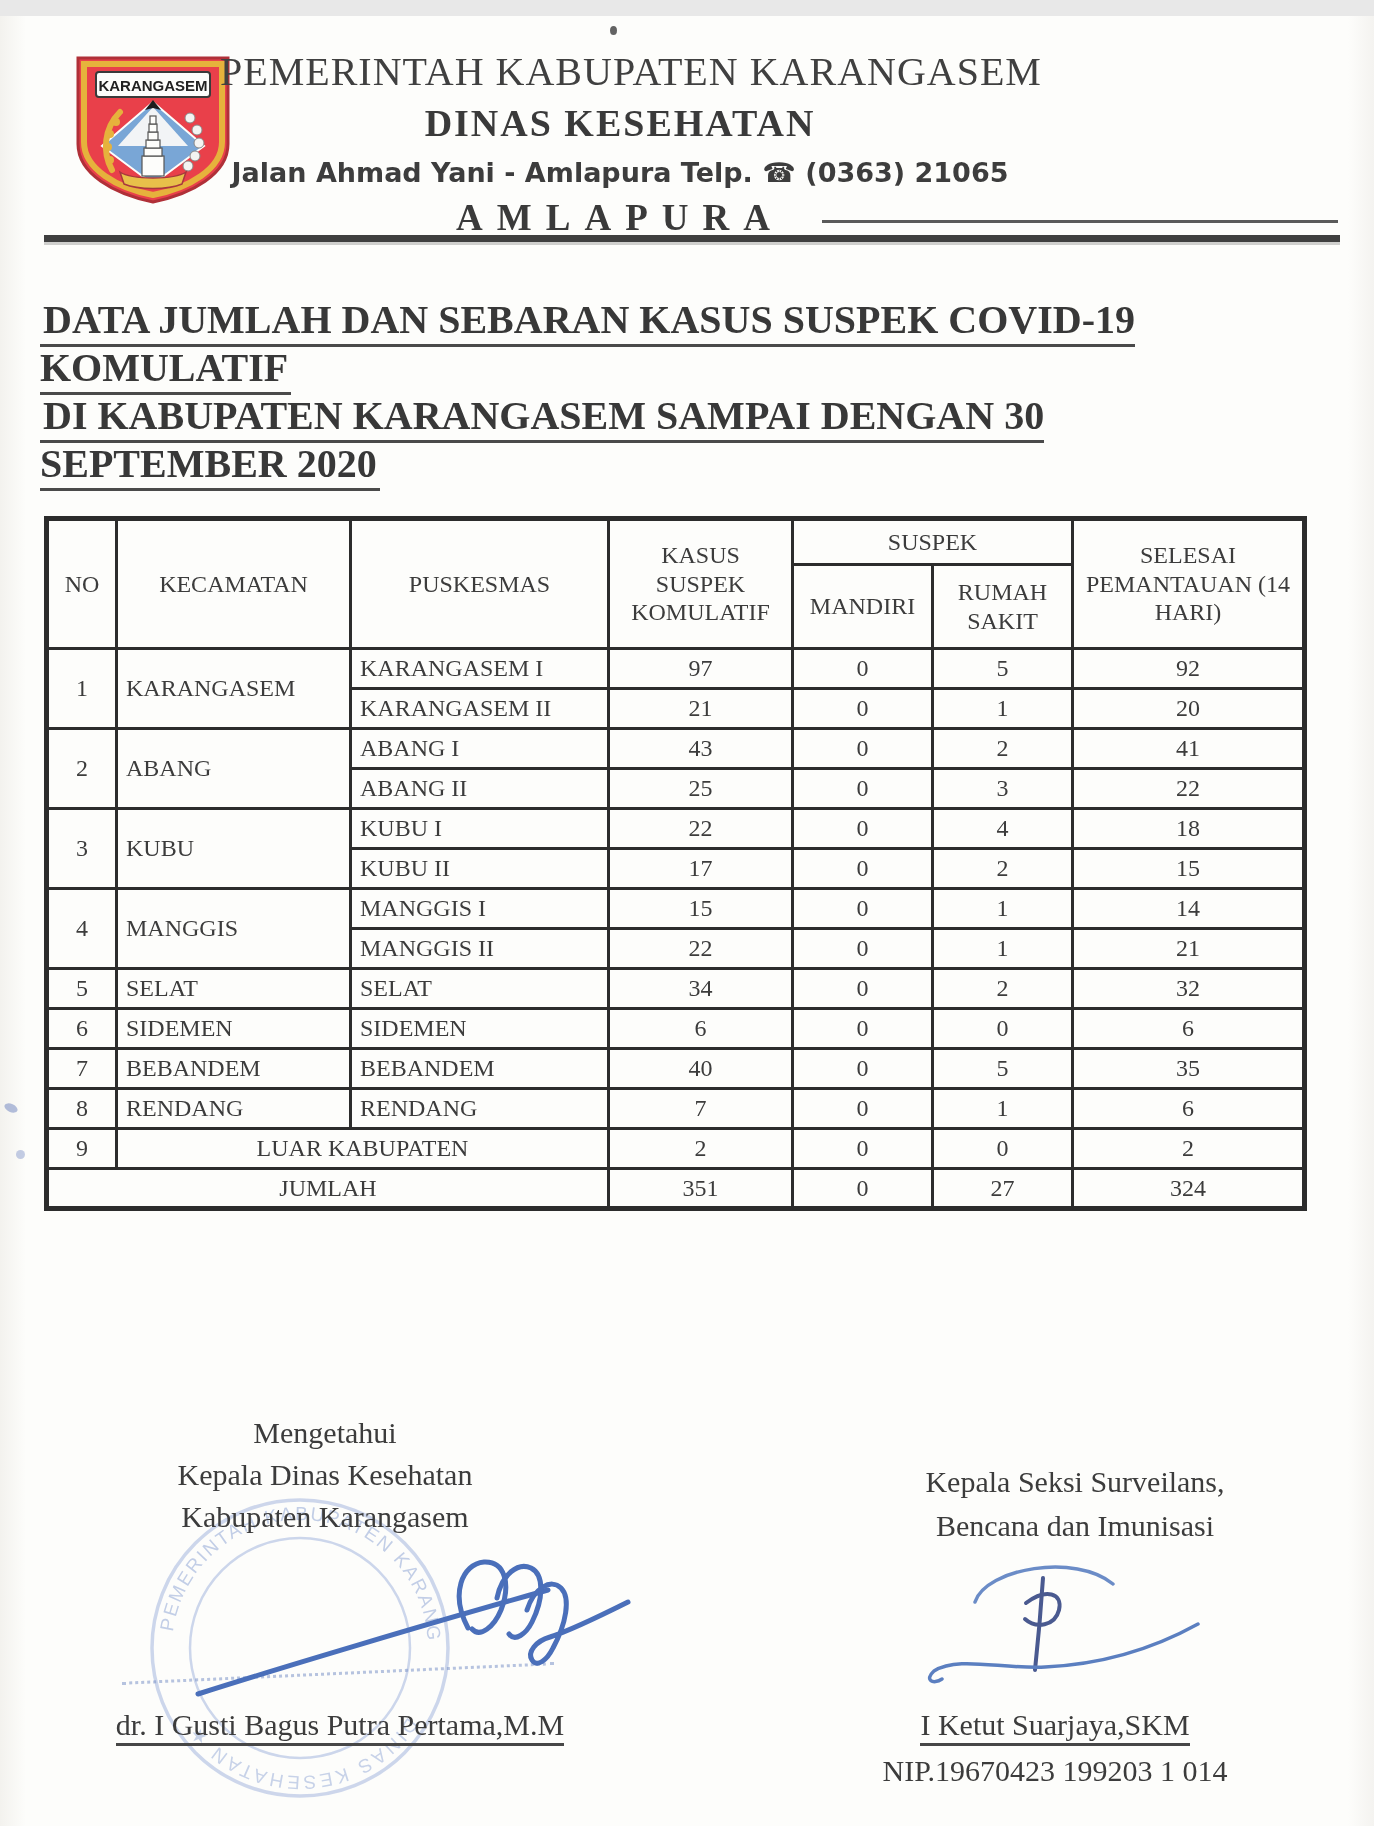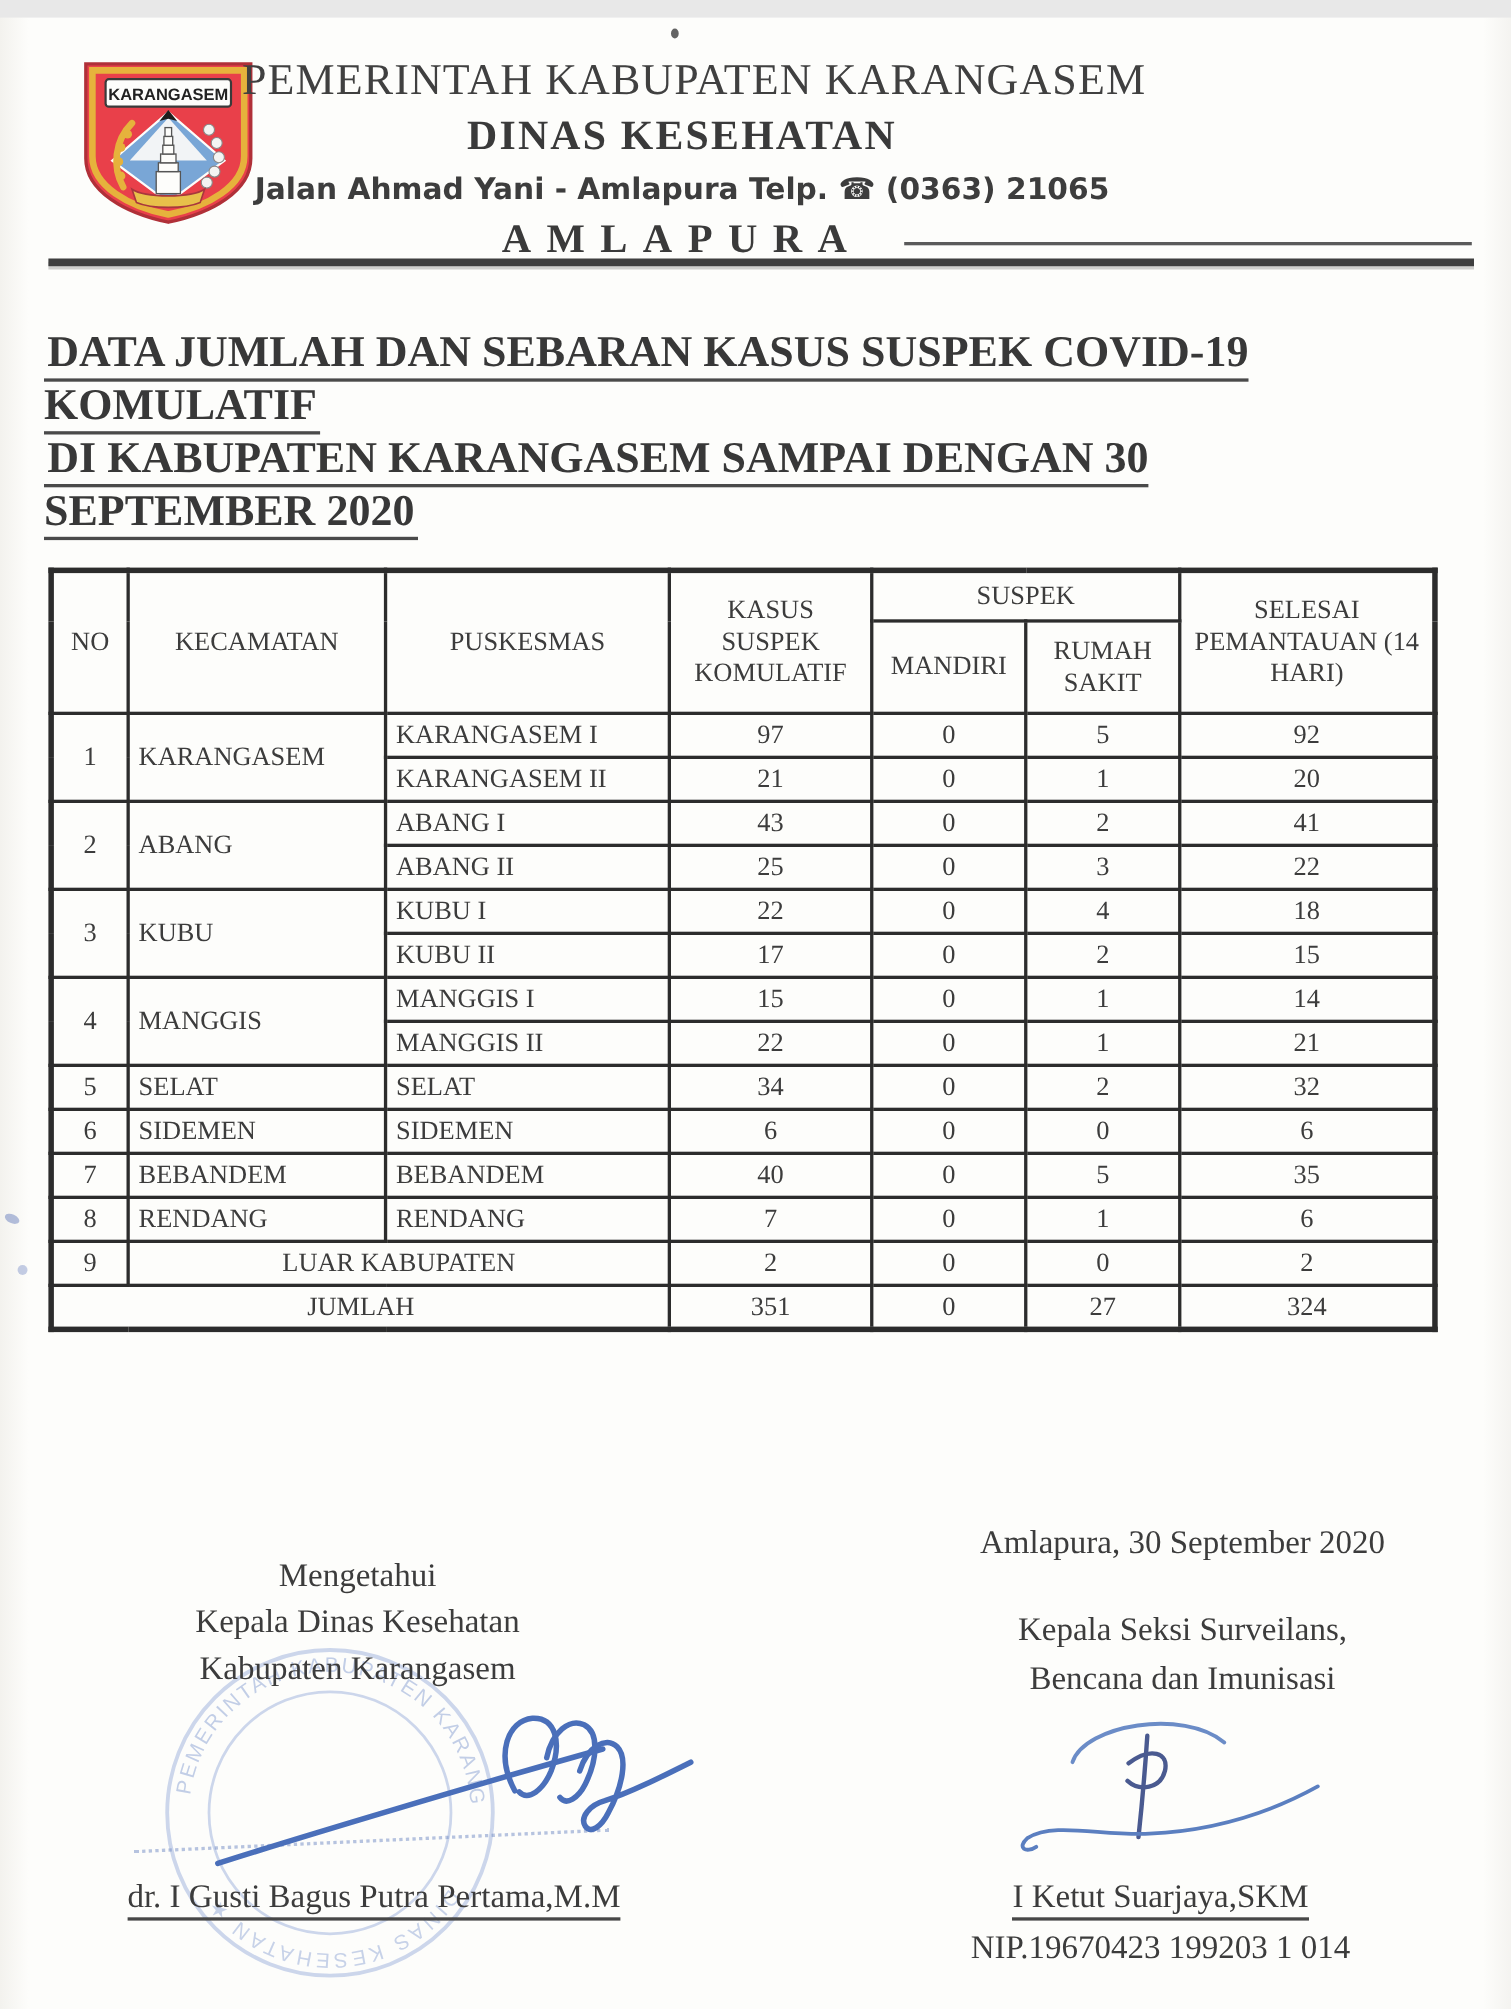--- a/index.html
+++ b/index.html
@@ -264,21 +264,20 @@
     </defs>
     <text font-family="Liberation Sans,sans-serif" font-size="19" fill="#93a8d6" opacity="0.55" letter-spacing="2">
       <textPath href="#stampTop" startOffset="4%">PEMERINTAH KABUPATEN KARANGASEM</textPath>
     </text>
     <text font-family="Liberation Sans,sans-serif" font-size="19" fill="#93a8d6" opacity="0.5" letter-spacing="3">
       <textPath href="#stampBot" startOffset="18%">DINAS KESEHATAN ★</textPath>
     </text>
   </svg>
   <div class="dotline"></div>
 
-  <div class="sig-date">Amlapura, 30 September 2020</div>
 
   <div class="sig-left">
     <div>Mengetahui</div>
     <div>Kepala Dinas Kesehatan</div>
     <div>Kabupaten Karangasem</div>
   </div>
 
   <div class="sig-right">
     <div>Kepala Seksi Surveilans,</div>
     <div>Bencana dan Imunisasi</div>

